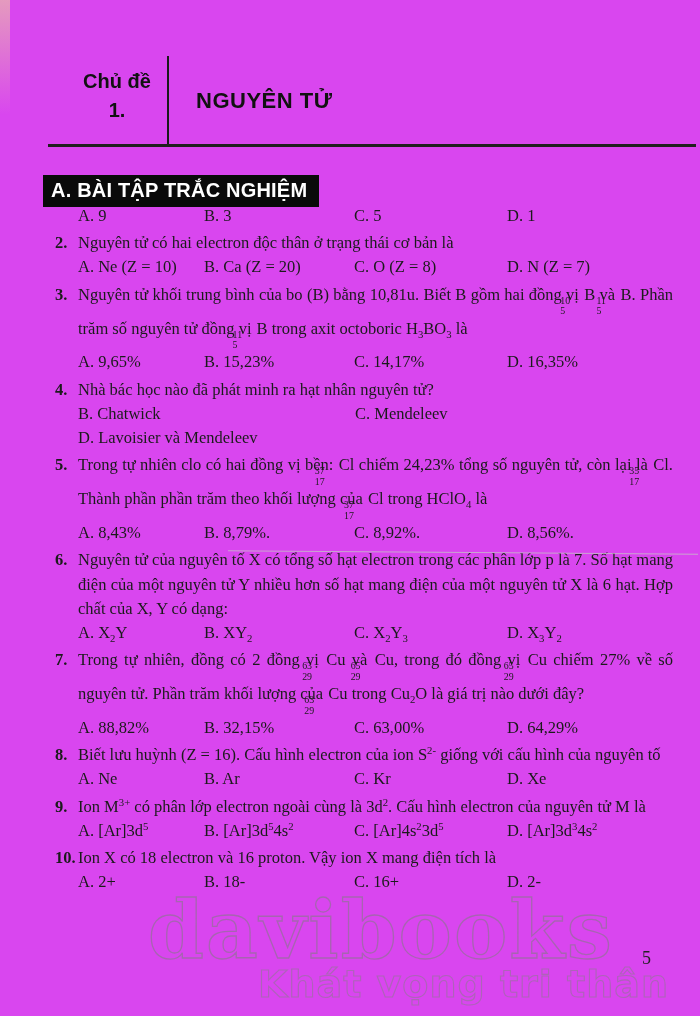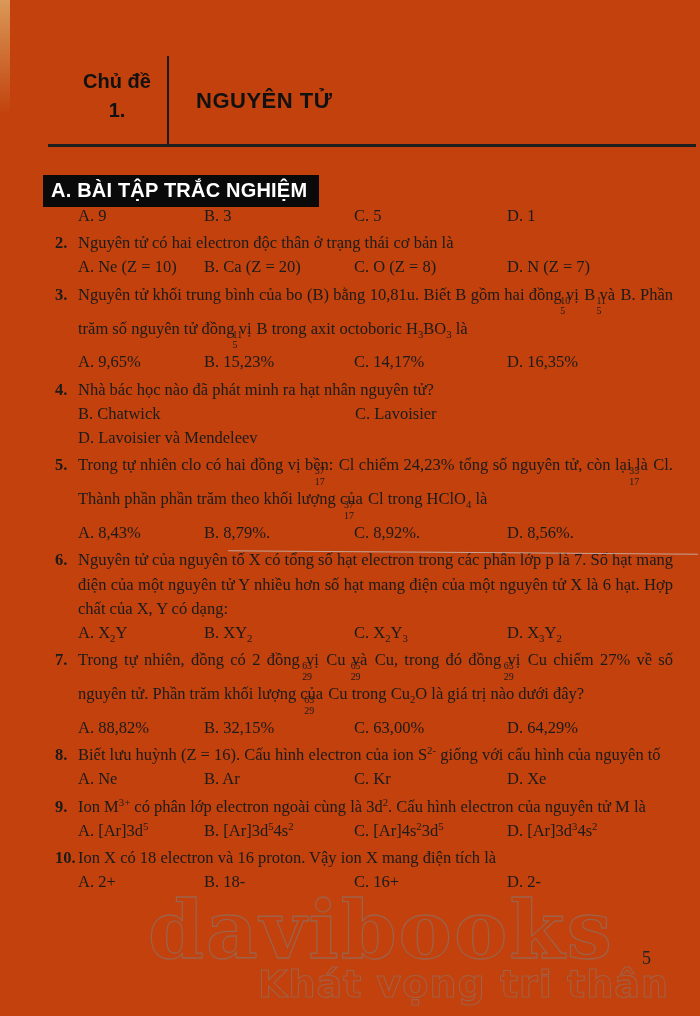--- a/index.html
+++ b/index.html
@@ -1,18 +1,18 @@
 <!DOCTYPE html>
 <html lang="vi"><head>
 <meta charset="utf-8">
 <style>
   html,body { margin:0; padding:0; background:#e8e8e8; }
   .page {
     position:relative; width:700px; height:1016px; margin:0 auto;
-    background:#c2410c; overflow:hidden;
+    background:#d946ef; overflow:hidden;
     font-family:"Liberation Serif","DejaVu Serif",serif;
     color:#1b1b1b;
   }
   
   .edge-tint {
     position:absolute; left:0; top:0; width:10px; height:115px;
     background:linear-gradient(180deg, rgba(238,224,150,.55), rgba(238,224,150,0));
     pointer-events:none;
   }
   
@@ -116,21 +116,21 @@
         <span class="opt">B. 15,23%</span>
         <span class="opt">C. 14,17%</span>
         <span class="opt">D. 16,35%</span>
       </div>
     </div>
 
     <div class="q">
       <p class="q-line"><span class="q-num">4.</span><span>Nhà bác học nào đã phát minh ra hạt nhân nguyên tử?</span></p>
       <div class="opts opts-2">
         <span class="opt">B. Chatwick</span>
-        <span class="opt">C. Lavoisier</span>
+        <span class="opt">C. Mendeleev</span>
         <span class="opt">D. Lavoisier và Mendeleev</span>
       </div>
     </div>
 
     <div class="q">
       <p class="q-line"><span class="q-num">5.</span><span>Trong tự nhiên clo có hai đồng vị bền: <span class="iso">
               <span>37</span>
               <span>17</span>
             </span>Cl chiếm 24,23% tổng số nguyên tử, còn lại là <span class="iso">
               <span>35</span>

